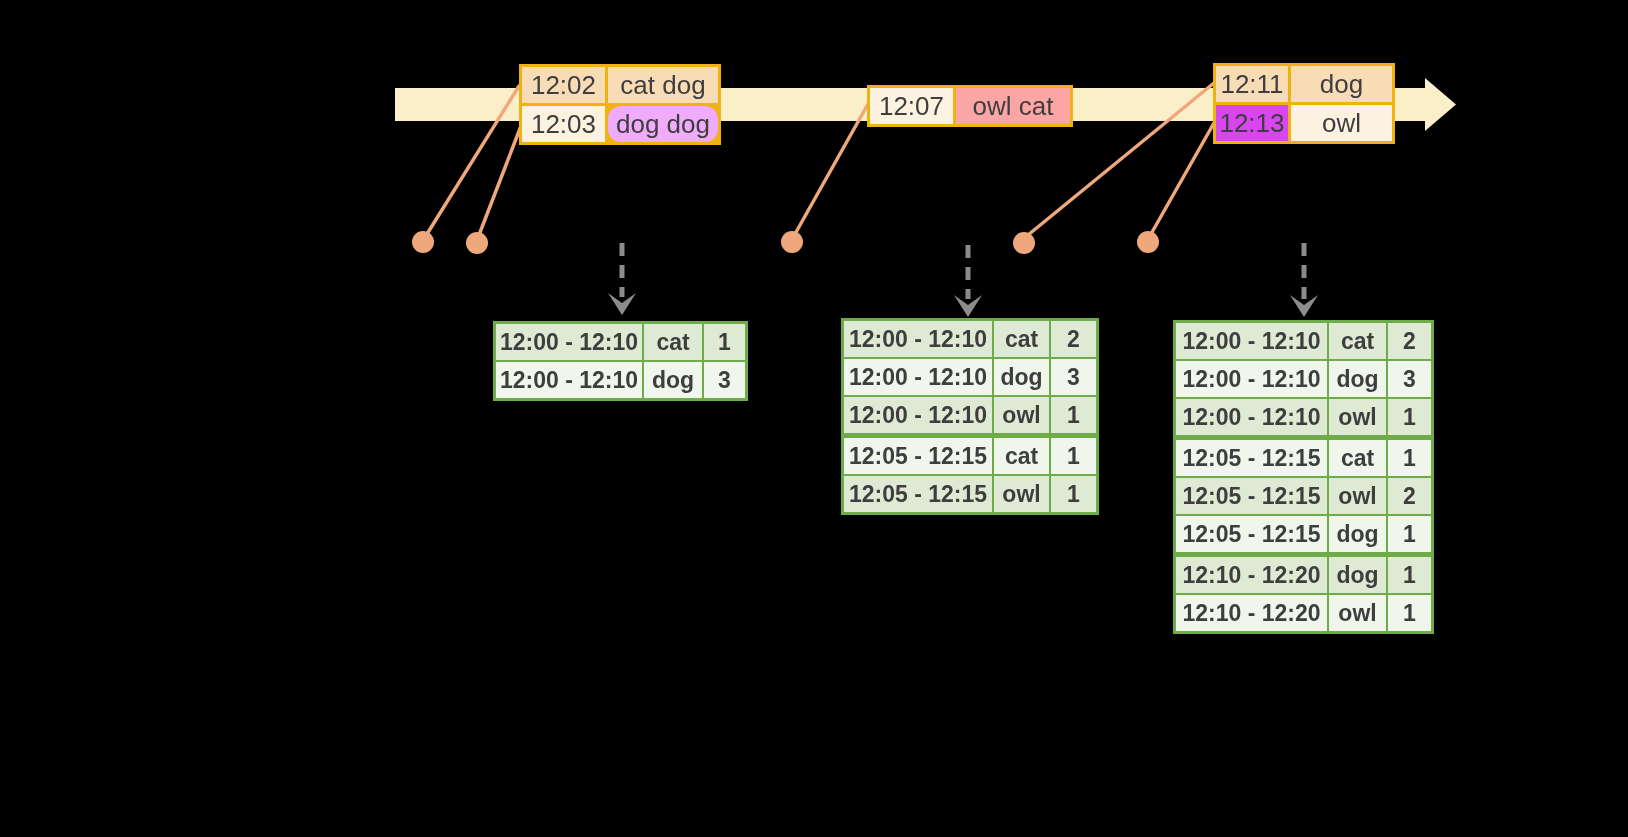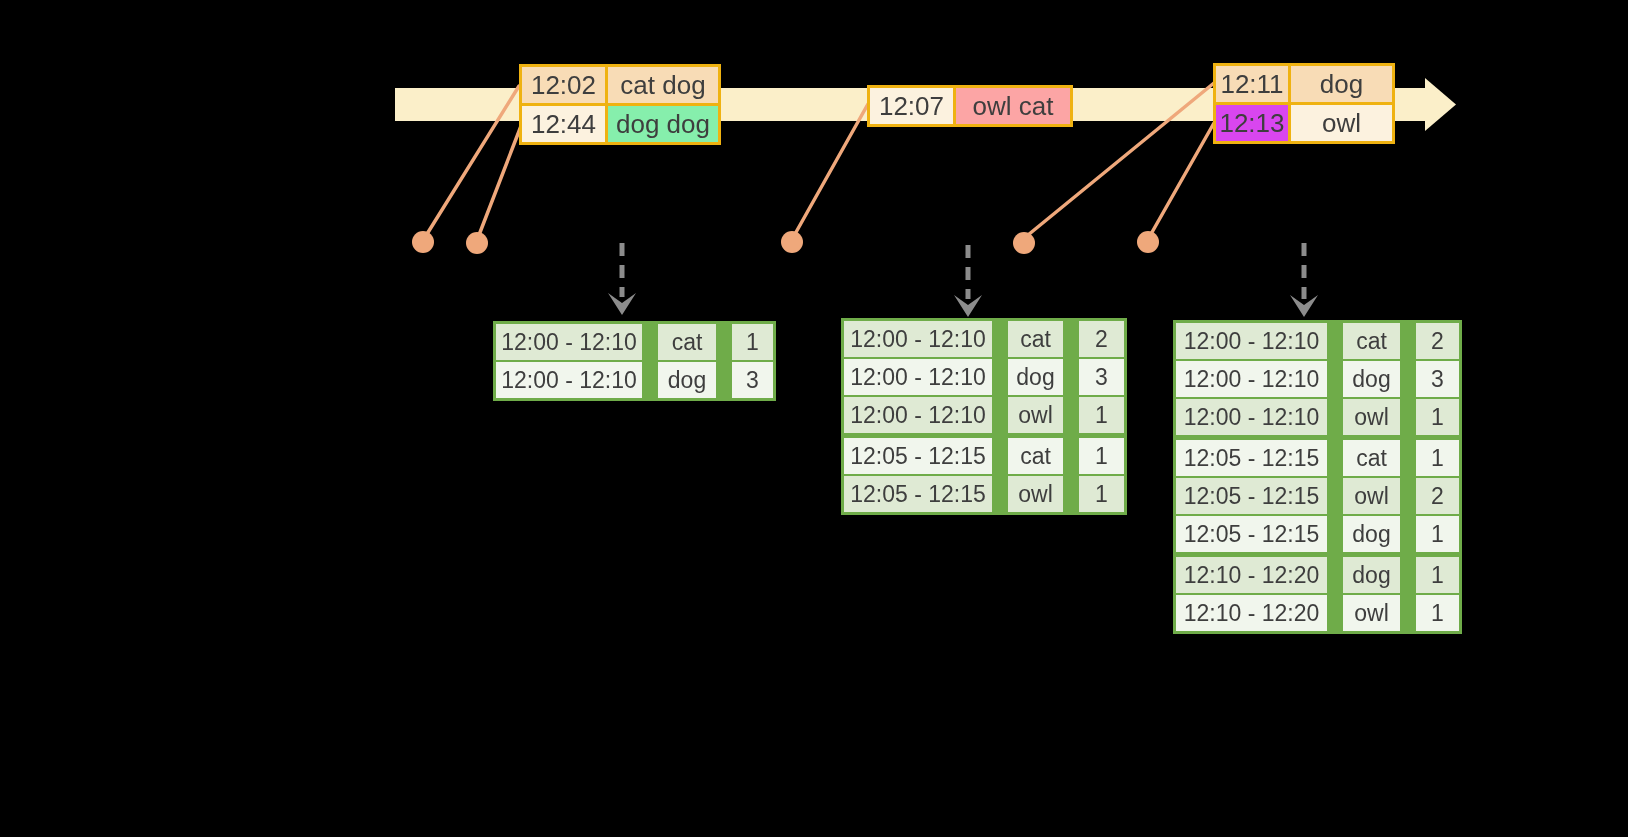--- a/index.html
+++ b/index.html
@@ -29,21 +29,21 @@
     justify-content: center;
     overflow: hidden;
     white-space: nowrap;
   }
 
   .evt { border: 3px solid; gap: 3px; padding: 0; }
   .evt .drow { gap: 3px; }
   .evt .cell { height: 36px; font-size: 26px; }
 
   .res { border: 3px solid; gap: 2px; }
-  .res .drow { gap: 16px; }
+  .res .drow { gap: 2px; font-weight: bold; }
   .res .cell { height: 36px; font-size: 23px; }
   .res .drow.sep { margin-top: 3px; }
 </style>
 </head>
 <body>
 
 <div class="stage">
   <svg id="gfx" width="1628" height="837" viewBox="0 0 1628 837">
       <rect x="395" y="88" width="1030" height="33" fill="#FBEFC9"></rect>
       <polygon points="1425,78 1456,104.5 1425,131" fill="#FBEFC9"></polygon>
@@ -64,22 +64,22 @@
       <line x1="1304" y1="243" x2="1304" y2="299" stroke="#8C8C8C" stroke-width="5" stroke-dasharray="13 9"></line>
       <path d="M 1290 295 L 1304 317 L 1318 295 L 1304 305 Z" fill="#8C8C8C"></path>
     </svg>
   <div id="evt-layer">
       <div class="dtable evt" style="left: 519px; top: 64px; background: rgb(239, 178, 17); border-color: rgb(239, 178, 17);">
         <div class="drow" style="grid-template-columns: 83px 110px;">
           <div class="cell" style="background: rgb(248, 220, 182); width: 83px;">12:02</div>
           <div class="cell" style="background: rgb(248, 220, 182); width: 110px;">cat dog</div>
         </div>
         <div class="drow" style="grid-template-columns: 83px 110px;">
-          <div class="cell" style="background: rgb(252, 242, 223); width: 83px;">12:44</div>
-          <div class="cell" style="background: #86efac; width: 110px;">dog dog</div>
+          <div class="cell" style="background: rgb(252, 242, 223); width: 83px;">12:03</div>
+          <div class="cell" style="background: #f0abfc; width: 110px; border-radius: 13px;">dog dog</div>
         </div>
       </div>
       <div class="dtable evt" style="left: 867px; top: 85px; background: rgb(239, 178, 17); border-color: rgb(239, 178, 17);">
         <div class="drow" style="grid-template-columns: 83px 114px;">
           <div class="cell" style="background: rgb(252, 242, 223); width: 83px;">12:07</div>
           <div class="cell" style="background: #fca5a5; width: 114px;">owl cat</div>
         </div>
       </div>
       <div class="dtable evt" style="left: 1213px; top: 63px; background: rgb(239, 178, 17); border-color: rgb(239, 178, 17);">
         <div class="drow" style="grid-template-columns: 72px 101px; border-radius: 16px;">

